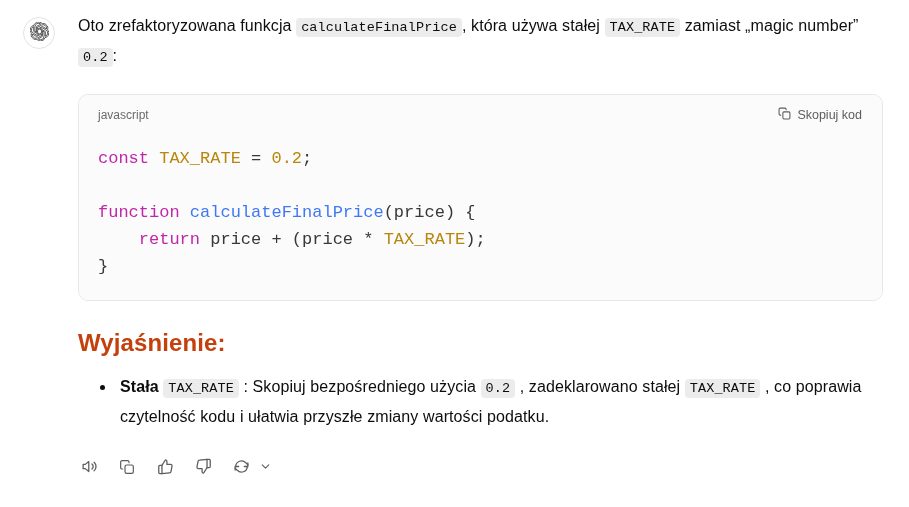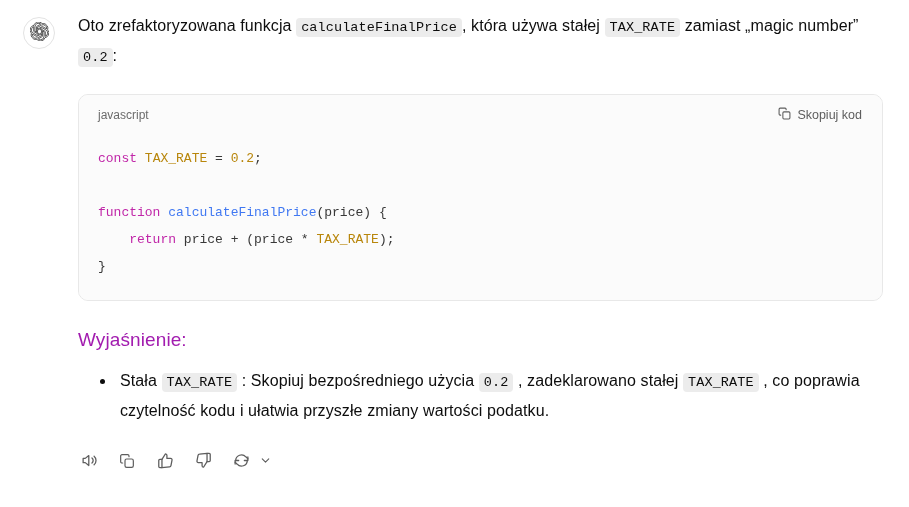--- a/index.html
+++ b/index.html
@@ -95,38 +95,38 @@
     color: #5d5d5d;
     cursor: pointer;
     background: none;
     border: none;
     font-family: "Liberation Sans", sans-serif;
     padding: 2px 4px;
   }
   .code-body {
     padding: 16px 19px 20px 19px;
     font-family: "Liberation Mono", "DejaVu Sans Mono", monospace;
-    font-size: 13px;
+    font-size: 17px;
     line-height: 27px;
     background: #fbfbfb;
     white-space: pre;
     color: #383838;
     overflow-x: hidden;
   }
   .tok-kw   { color: #c026a8; }
   .tok-const{ color: #b8860b; }
   .tok-fn   { color: #4078f2; }
   .tok-plain{ color: #383838; }
 
   
   h3.section-title {
-    font-size: 19px;
-    font-weight: normal;
+    font-size: 24px;
+    font-weight: bold;
     margin: 28px 0 0 0;
-    color: #a21caf;
+    color: #c2410c;
     letter-spacing: 0.1px;
   }
 
   ul.bullets {
     margin: 16px 0 0 0;
     padding-left: 22px;
     list-style: none;
   }
   ul.bullets li {
     position: relative;
@@ -139,21 +139,21 @@
   ul.bullets li::before {
     content: "";
     position: absolute;
     left: 0;
     top: 12px;
     width: 5px;
     height: 5px;
     border-radius: 50%;
     background: #0d0d0d;
   }
-  .b { font-weight: normal; }
+  .b { font-weight: bold; }
 
   
   .actions {
     display: flex;
     align-items: center;
     gap: 8px;
     margin: 22px 0 0 -4px;
   }
   .action-btn {
     width: 30px;

